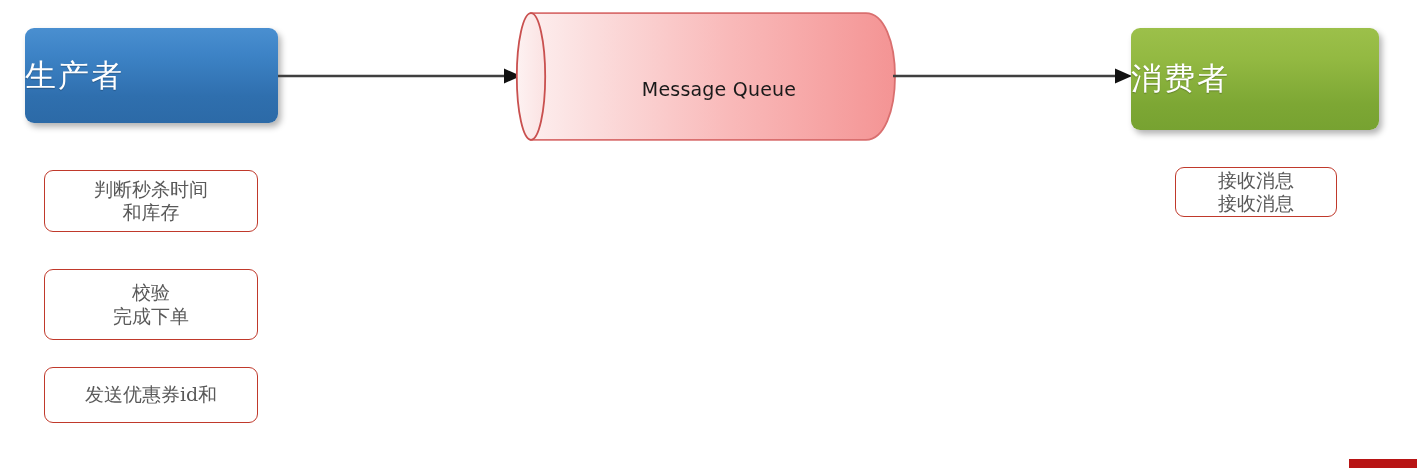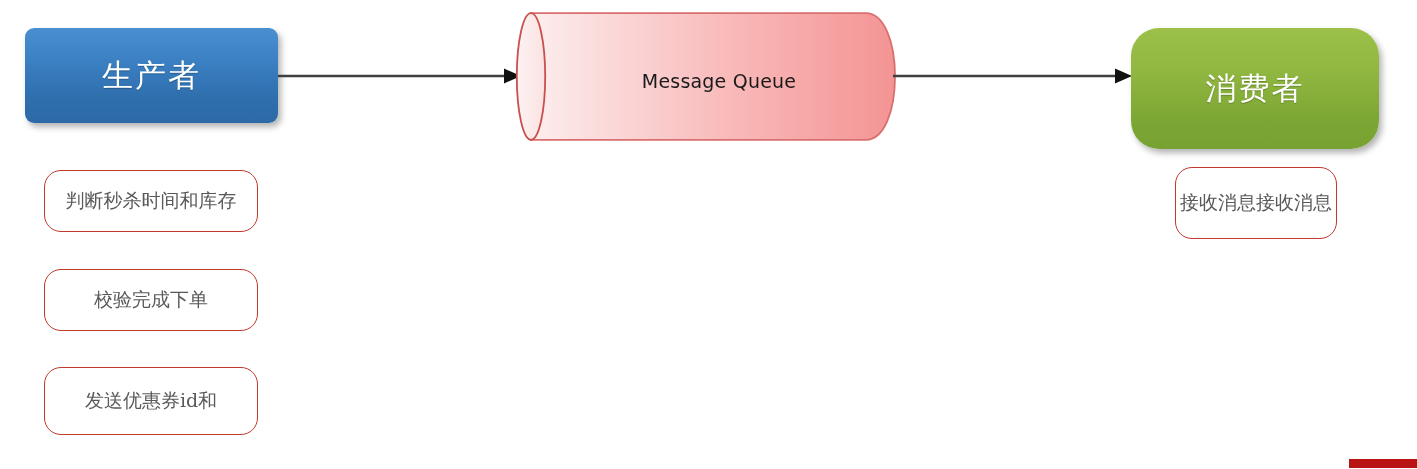--- a/index.html
+++ b/index.html
@@ -17,59 +17,57 @@
     background: #ffffff;
     overflow: hidden;
   }
 
   
   .node-box {
     position: absolute;
     border-radius: 9px;
     display: flex;
     align-items: center;
-    justify-content: center;
     box-sizing: border-box;
     box-shadow: 3px 4px 6px rgba(0,0,0,0.30);
     color: #ffffff;
     font-family: "DejaVu Serif", "Liberation Serif", serif;
     font-size: 31px;
     letter-spacing: 2px;
     text-shadow: 0 1px 1px rgba(0,0,0,0.25);
     user-select: none;
   }
   .node-producer {
     left: 25px;
     top: 28px;
     width: 253px;
     height: 95px;
     background: linear-gradient(to bottom, #4a8fd0 0%, #3d83c6 28%, #2f6fae 72%, #2c6aa7 100%);
   }
   .node-consumer {
     left: 1131px;
     top: 28px;
     width: 248px;
-    height: 121px;
+    height: 102px;
     background: linear-gradient(to bottom, #9cc04a 0%, #93b942 30%, #7da734 75%, #77a231 100%);
-    border-radius: 28px;
   }
 
   
   .cylinder {
     position: absolute;
     left: 516px;
     top: 12px;
     width: 380px;
     height: 129px;
   }
   .cylinder svg { display: block; overflow: visible; }
   .cylinder-label {
     position: absolute;
     left: 0;
-    top: 4px;
+    top: 12px;
     width: 380px;
     height: 129px;
     display: flex;
     align-items: center;
     justify-content: center;
     padding-left: 26px;
     box-sizing: border-box;
     font-family: "DejaVu Sans", "Liberation Sans", sans-serif;
     font-size: 19px;
     color: #1a1a1a;
@@ -82,38 +80,39 @@
     position: absolute;
     height: 20px;
   }
   .arrow svg { display: block; }
 
   
   .note-box {
     position: absolute;
     box-sizing: border-box;
     border: 1.6px solid #c0392b;
-    border-radius: 17px;
+    border-radius: 9px;
     background: #ffffff;
     display: flex;
+    flex-direction: column;
     align-items: center;
     justify-content: center;
     font-family: "DejaVu Serif", "Liberation Serif", serif;
     font-size: 19px;
     line-height: 1.22;
     color: #595959;
     text-align: center;
     user-select: none;
   }
   .note-line { display: block; white-space: nowrap; }
 
   .note-1 { left: 44px;   top: 170px; width: 214px; height: 62px; }
-  .note-2 { left: 44px;   top: 269px; width: 214px; height: 62px; }
-  .note-3 { left: 44px;   top: 367px; width: 214px; height: 68px; }
-  .note-4 { left: 1175px; top: 167px; width: 162px; height: 72px; }
+  .note-2 { left: 44px;   top: 269px; width: 214px; height: 71px; }
+  .note-3 { left: 44px;   top: 367px; width: 214px; height: 56px; }
+  .note-4 { left: 1175px; top: 167px; width: 162px; height: 50px; }
 
   
   .accent-bar {
     position: absolute;
     left: 1349px;
     top: 459px;
     width: 68px;
     height: 9px;
     background: #b81414;
   }

